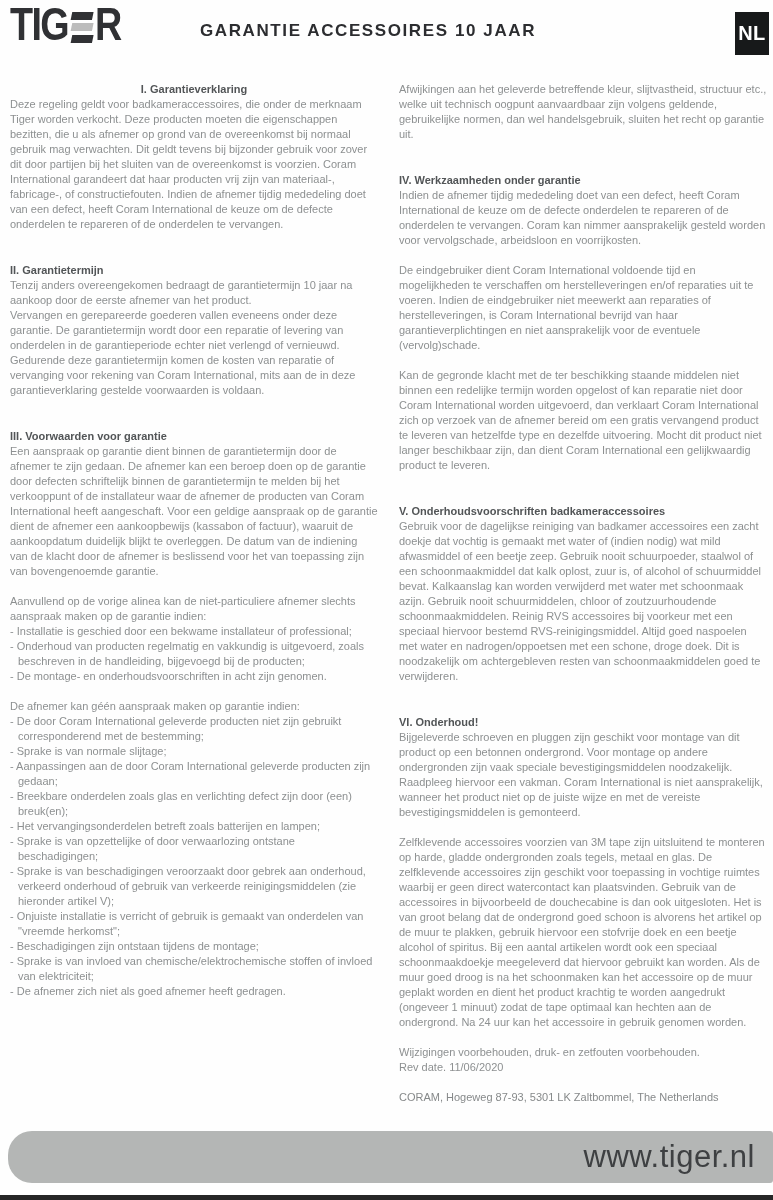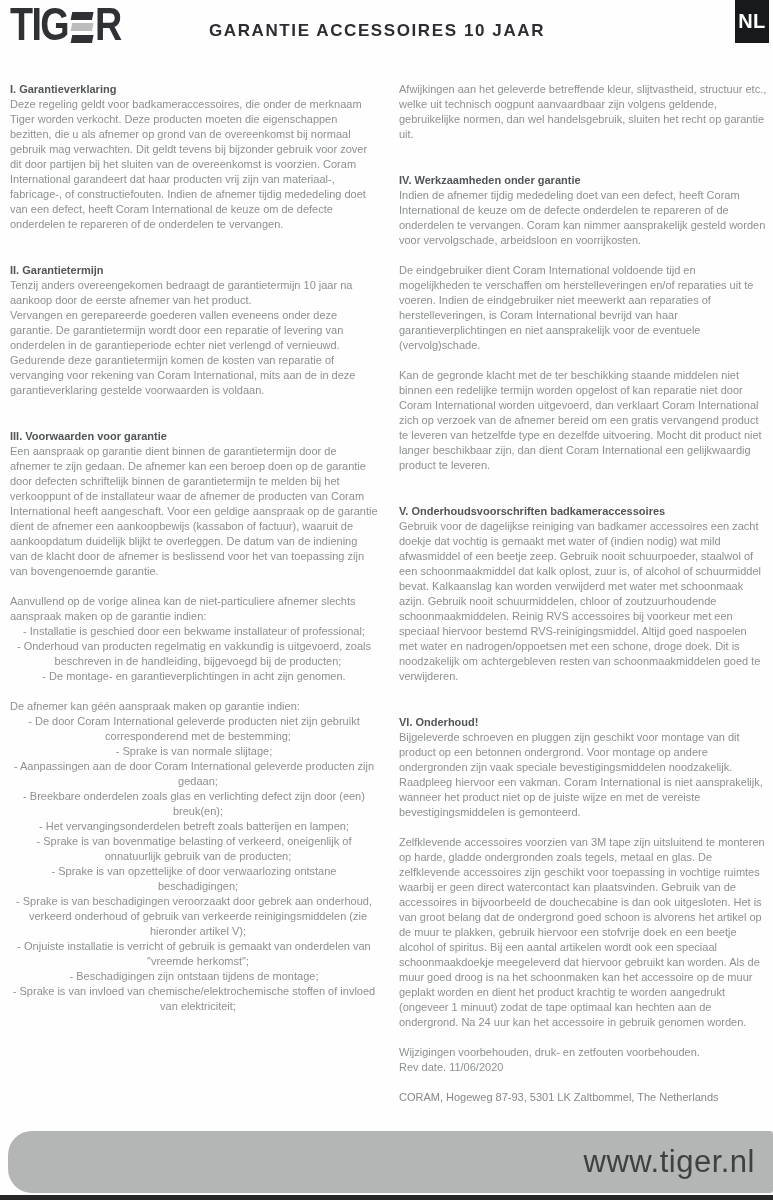--- a/index.html
+++ b/index.html
@@ -36,29 +36,29 @@
   }
   .logo-ebars i {
     display: block;
     height: 7.5px;
     transform: skewX(-14deg);
     background: #303134;
   }
   .logo-ebars i.light { background: #bcbcbc; }
   .doc-title {
     position: absolute;
-    left: 209px; top: 21px;
+    left: 200px; top: 21px;
     font-size: 17px;
     font-weight: bold;
     letter-spacing: 1.6px;
     color: #2c2d30;
   }
   .lang-badge {
     position: absolute;
-    right: 4px; top: 0;
+    right: 4px; top: 12px;
     width: 34px; height: 43px;
     background: #17191a;
     color: #ffffff;
     font-size: 20px;
     font-weight: bold;
     display: flex;
     align-items: center;
     justify-content: center;
     letter-spacing: 0.5px;
   }
@@ -71,39 +71,38 @@
     line-height: 15px;
     color: #8d9091;
   }
   .col-left  { left: 10px; }
   .col-right { left: 399px; }
   .h {
     font-weight: bold;
     color: #525557;
     margin-top: 31px;
   }
-  .h:first-child { margin-top: 0; }
+  .h:first-child { margin-top: 0; text-align: center; }
   .p {
     white-space: pre-line;
     margin-bottom: 15px;
   }
   .p.tight { margin-bottom: 0; }
   .list { margin-bottom: 15px; }
   .li {
     padding-left: 8px;
     text-indent: -8px;
-    text-align: center;
   }
   .addr { color: #86898a; }
   
   .footer-bar {
     position: absolute;
     left: 8px; right: 0;
     top: 1131px;
-    height: 62px;
+    height: 52px;
     background: #b4b6b5;
     border-radius: 24px 3px 3px 24px;
     display: flex;
     align-items: center;
     justify-content: flex-end;
     padding-right: 18px;
   }
   .footer-url {
     font-size: 31px;
     color: #3e4042;
@@ -142,36 +141,36 @@
 Vervangen en gerepareerde goederen vallen eveneens onder deze garantie. De garantietermijn wordt door een reparatie of levering van onderdelen in de garantieperiode echter niet verlengd of vernieuwd.
 Gedurende deze garantietermijn komen de kosten van reparatie of vervanging voor rekening van Coram International, mits aan de in deze garantieverklaring gestelde voorwaarden is voldaan.</div>
 
     <div class="h">III. Voorwaarden voor garantie</div>
     <div class="p">Een aanspraak op garantie dient binnen de garantietermijn door de afnemer te zijn gedaan. De afnemer kan een beroep doen op de garantie door defecten schriftelijk binnen de garantietermijn te melden bij het verkooppunt of de installateur waar de afnemer de producten van Coram International heeft aangeschaft. Voor een geldige aanspraak op de garantie dient de afnemer een aankoopbewijs (kassabon of factuur), waaruit de aankoopdatum duidelijk blijkt te overleggen. De datum van de indiening van de klacht door de afnemer is beslissend voor het van toepassing zijn van bovengenoemde garantie.</div>
 
     <div class="p tight">Aanvullend op de vorige alinea kan de niet-particuliere afnemer slechts aanspraak maken op de garantie indien:</div>
     <div class="list">
       <div class="li">- Installatie is geschied door een bekwame installateur of professional;</div>
       <div class="li">- Onderhoud van producten regelmatig en vakkundig is uitgevoerd, zoals beschreven in de handleiding, bijgevoegd bij de producten;</div>
-      <div class="li">- De montage- en garantieverplichtingen in acht zijn genomen.</div>
+      <div class="li">- De montage- en onderhoudsvoorschriften in acht zijn genomen.</div>
     </div>
 
     <div class="p tight">De afnemer kan géén aanspraak maken op garantie indien:</div>
     <div class="list">
       <div class="li">- De door Coram International geleverde producten niet zijn gebruikt corresponderend met de bestemming;</div>
       <div class="li">- Sprake is van normale slijtage;</div>
       <div class="li">- Aanpassingen aan de door Coram International geleverde producten zijn gedaan;</div>
       <div class="li">- Breekbare onderdelen zoals glas en verlichting defect zijn door (een) breuk(en);</div>
       <div class="li">- Het vervangingsonderdelen betreft zoals batterijen en lampen;</div>
-      <div class="li">- Sprake is van bovenmatige belasting of verkeerd, oneigenlijk of onnatuurlijk gebruik van de producten;</div>
       <div class="li">- Sprake is van opzettelijke of door verwaarlozing ontstane beschadigingen;</div>
       <div class="li">- Sprake is van beschadigingen veroorzaakt door gebrek aan onderhoud, verkeerd onderhoud of gebruik van verkeerde reinigingsmiddelen (zie hieronder artikel V);</div>
       <div class="li">- Onjuiste installatie is verricht of gebruik is gemaakt van onderdelen van "vreemde herkomst";</div>
       <div class="li">- Beschadigingen zijn ontstaan tijdens de montage;</div>
       <div class="li">- Sprake is van invloed van chemische/elektrochemische stoffen of invloed van elektriciteit;</div>
+      <div class="li">- De afnemer zich niet als goed afnemer heeft gedragen.</div>
     </div>
   </div>
 
   <div class="col col-right">
     <div class="p">Afwijkingen aan het geleverde betreffende kleur, slijtvastheid, structuur etc., welke uit technisch oogpunt aanvaardbaar zijn volgens geldende, gebruikelijke normen, dan wel handelsgebruik, sluiten het recht op garantie uit.</div>
 
     <div class="h">IV. Werkzaamheden onder garantie</div>
     <div class="p">Indien de afnemer tijdig mededeling doet van een defect, heeft Coram International de keuze om de defecte onderdelen te repareren of de onderdelen te vervangen. Coram kan nimmer aansprakelijk gesteld worden voor vervolgschade, arbeidsloon en voorrijkosten.</div>
     <div class="p">De eindgebruiker dient Coram International voldoende tijd en mogelijkheden te verschaffen om herstelleveringen en/of reparaties uit te voeren. Indien de eindgebruiker niet meewerkt aan reparaties of herstelleveringen, is Coram International bevrijd van haar garantieverplichtingen en niet aansprakelijk voor de eventuele (vervolg)schade.</div>
     <div class="p">Kan de gegronde klacht met de ter beschikking staande middelen niet binnen een redelijke termijn worden opgelost of kan reparatie niet door Coram International worden uitgevoerd, dan verklaart Coram International zich op verzoek van de afnemer bereid om een gratis vervangend product te leveren van hetzelfde type en dezelfde uitvoering. Mocht dit product niet langer beschikbaar zijn, dan dient Coram International een gelijkwaardig product te leveren.</div>

